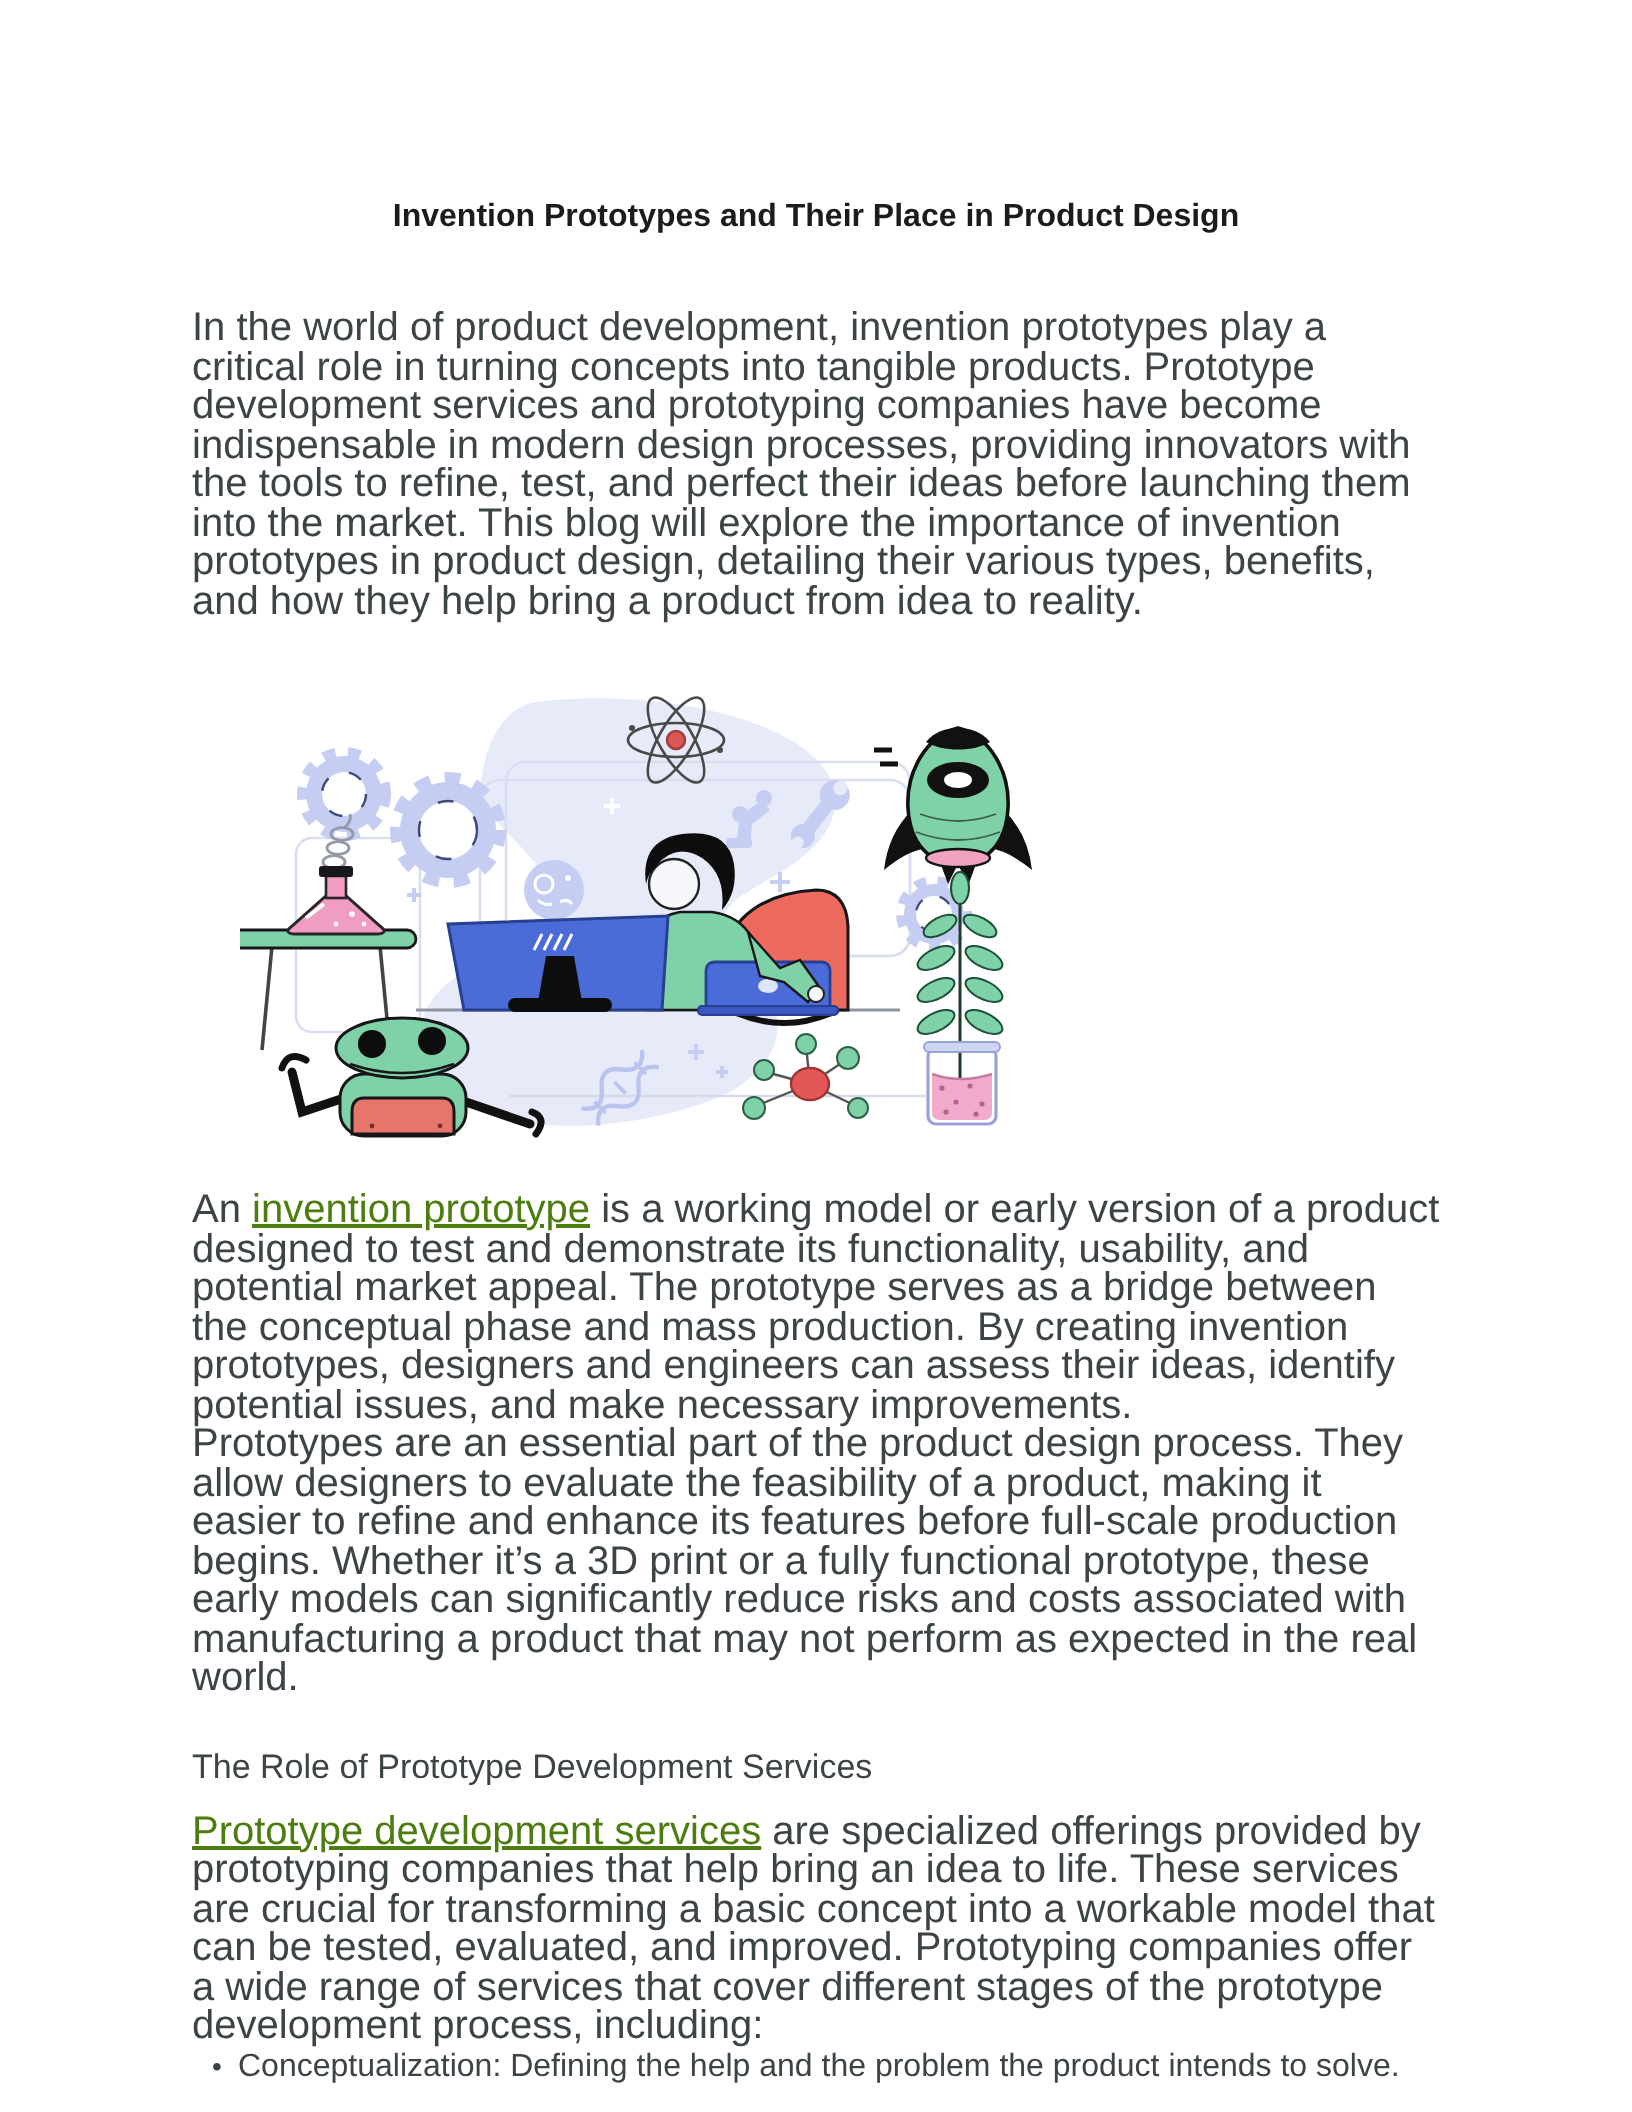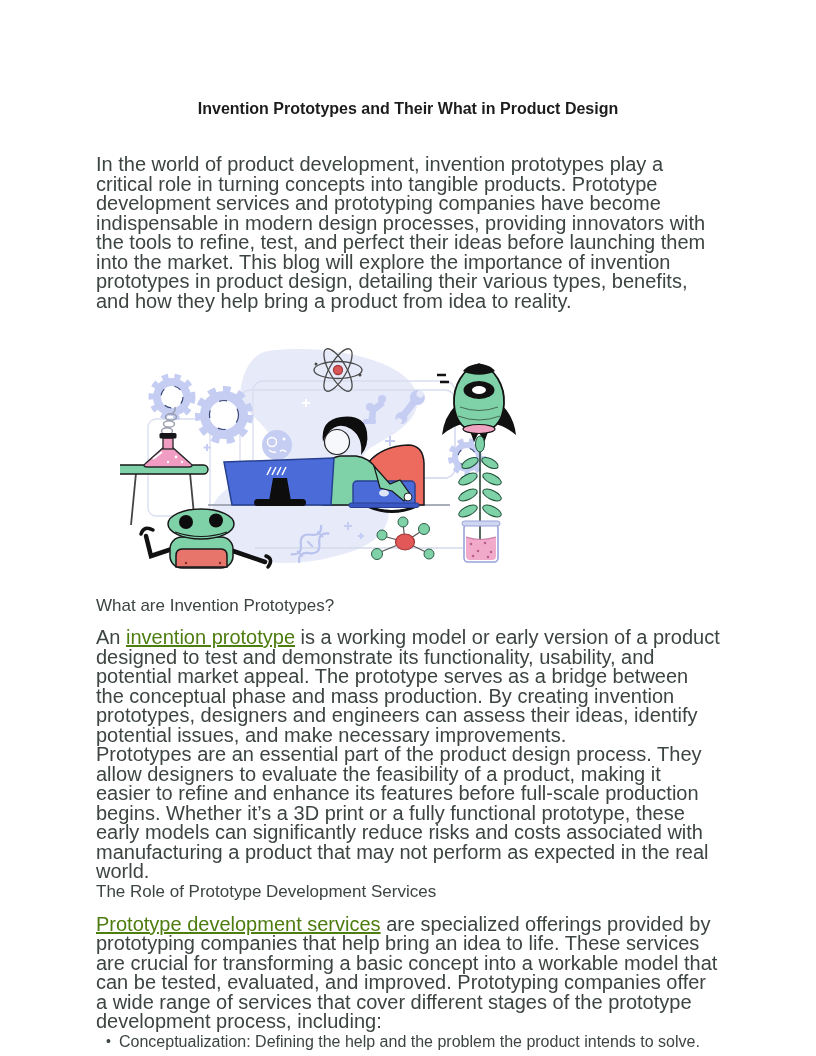--- a/index.html
+++ b/index.html
@@ -14,32 +14,32 @@
     font-size:16px; font-weight:bold; color:#1c1c1c;
     text-align:center; margin:0 0 37px 0; line-height:19px;
   }
   .body-text { font-size:20px; line-height:19.5px; margin:0; }
   .figure { margin:34px 0 18px 24px; width:400px; height:233px; }
   .figure svg { display:block; }
   h2.sec-heading {
     font-size:17px; font-weight:400; color:#3d4540;
     margin:0 0 12px 0; line-height:20px;
   }
-  section.sec2 h2.sec-heading { margin-top:0; margin-bottom:13px; }
+  section.sec2 h2.sec-heading { margin-top:24px; margin-bottom:13px; }
   a.doc-link { color:#4d7c0f; text-decoration:underline; cursor:pointer; }
   .bullet-row { display:flex; font-size:16px; line-height:19.5px; padding-left:10px; }
   .bullet-glyph { width:13px; flex:none; font-size:14px; }
   .bullet-text { flex:1; }
 </style>
 </head>
 <body>
 
 <div class="page">
 
-  <h1 class="doc-title">Invention Prototypes and Their What in Product Design</h1>
+  <h1 class="doc-title">Invention Prototypes and Their Place in Product Design</h1>
 
   <p class="body-text intro">In the world of product development, invention prototypes play a critical role in turning concepts into tangible products. Prototype development services and prototyping companies have become indispensable in modern design processes, providing innovators with the tools to refine, test, and perfect their ideas before launching them into the market. This blog will explore the importance of invention prototypes in product design, detailing their various types, benefits, and how they help bring a product from idea to reality.</p>
 
   <figure class="figure" style="margin-top:34px;margin-bottom:18px;margin-left:24px;margin-right:0;">
     <svg width="400" height="233" viewBox="0 0 400 233" role="img">
 
       <path fill="#e7eaf8" d="M148 6 C210 -2 290 16 297 50 C302 76 272 90 252 102 C234 113 240 130 258 146 C278 163 270 192 236 205 C198 219 148 224 114 208 C80 192 84 158 110 142 C136 127 162 120 153 96 C146 77 116 64 121 42 C124 23 134 8 148 6 Z"></path>
 
       <g fill="none" stroke="#d9def0" stroke-width="1.3">
         <rect x="120" y="45" width="215" height="88" rx="10"></rect>
@@ -215,21 +215,20 @@
         <circle cx="371" cy="207" r="1.3" fill="#b9608e"></circle>
         <circle cx="353" cy="211" r="1.3" fill="#b9608e"></circle>
         <circle cx="368" cy="212" r="1.3" fill="#b9608e"></circle>
         <rect x="344" y="179" width="34" height="38" rx="4" fill="none" stroke="#99a2d8" stroke-width="1.6"></rect>
         <rect x="342" y="176" width="38" height="5" rx="2.5" fill="#cfd6f2" stroke="#99a2d8" stroke-width="1"></rect>
       </g>
     </svg>
   </figure>
 
   <section class="sec1">
-    <h2 class="sec-heading">What are Invention Prototypes?</h2>
     <p class="body-text"><span>An </span><a class="doc-link" href="#">invention prototype</a><span> is a working model or early version of a product designed to test and demonstrate its functionality, usability, and potential market appeal. The prototype serves as a bridge between the conceptual phase and mass production. By creating invention prototypes, designers and engineers can assess their ideas, identify potential issues, and make necessary improvements.</span></p>
     <p class="body-text">Prototypes are an essential part of the product design process. They allow designers to evaluate the feasibility of a product, making it easier to refine and enhance its features before full-scale production begins. Whether it’s a 3D print or a fully functional prototype, these early models can significantly reduce risks and costs associated with manufacturing a product that may not perform as expected in the real world.</p>
   </section>
 
   <section class="sec2">
     <h2 class="sec-heading">The Role of Prototype Development Services</h2>
     <p class="body-text"><span></span><a class="doc-link" href="#">Prototype development services</a><span> are specialized offerings provided by prototyping companies that help bring an idea to life. These services are crucial for transforming a basic concept into a workable model that can be tested, evaluated, and improved. Prototyping companies offer a wide range of services that cover different stages of the prototype development process, including:</span></p>
     <div class="bullet-row">
       <span class="bullet-glyph">•</span>
       <span class="bullet-text">Conceptualization: Defining the help and the problem the product intends to solve.</span>

